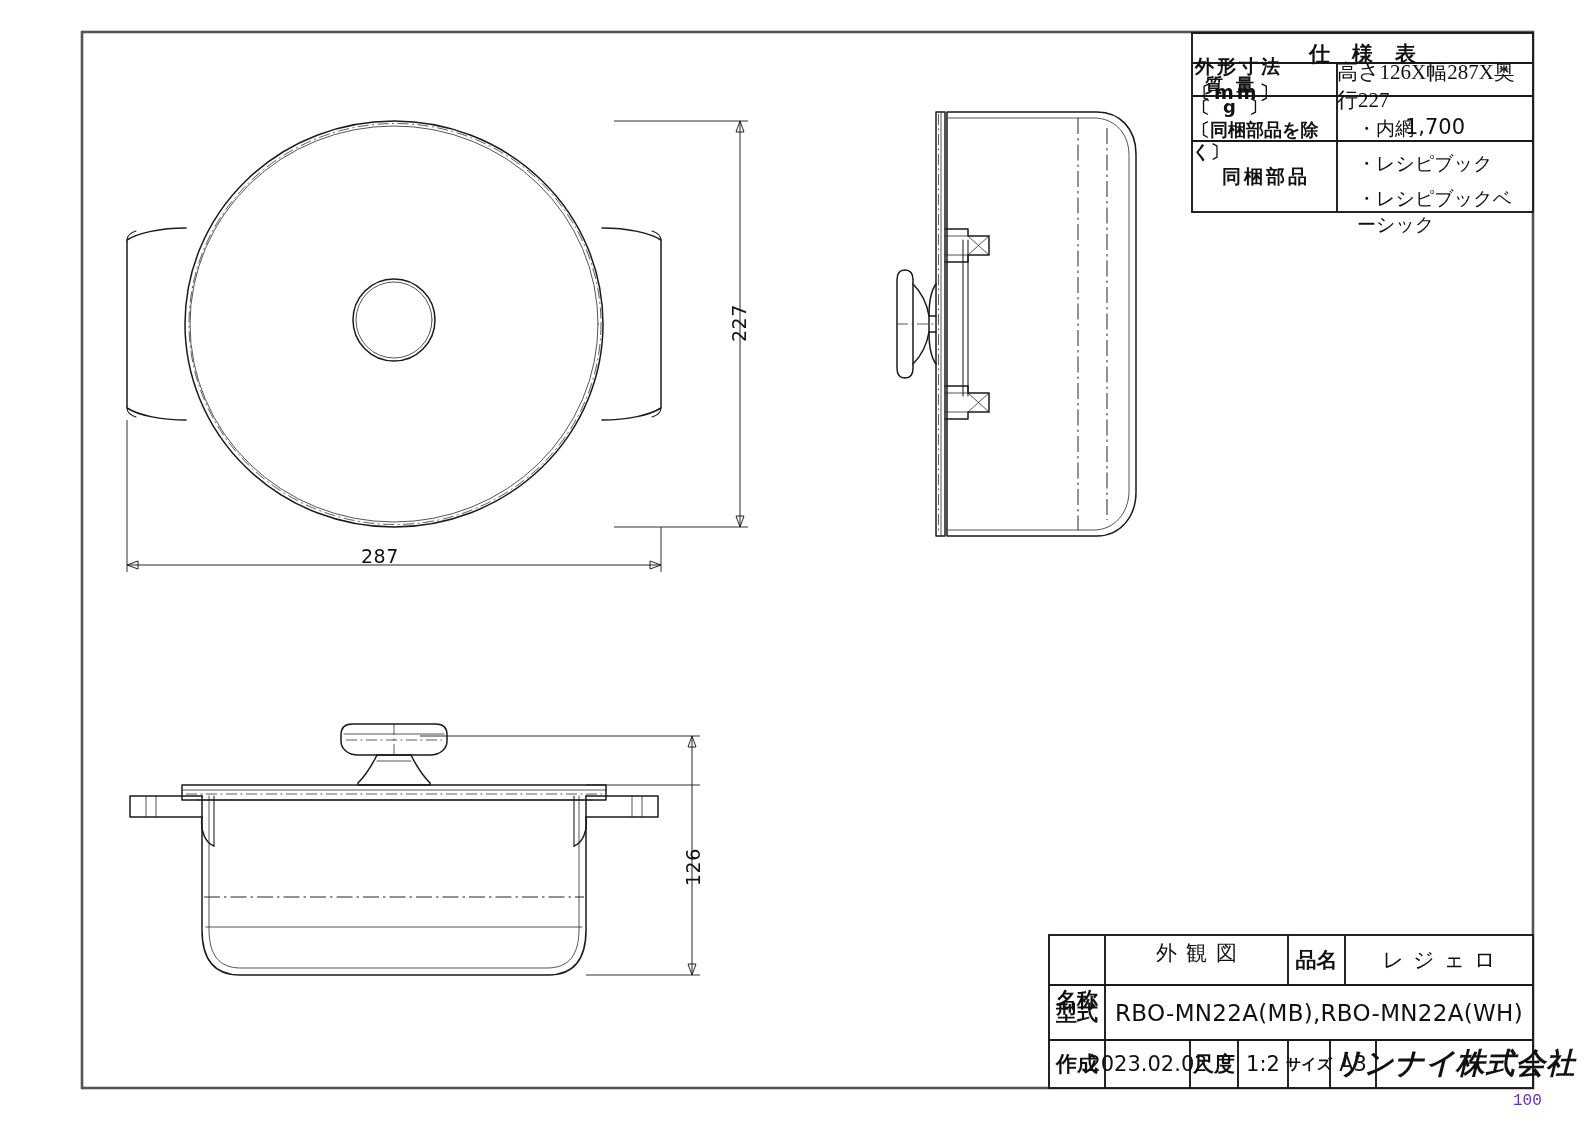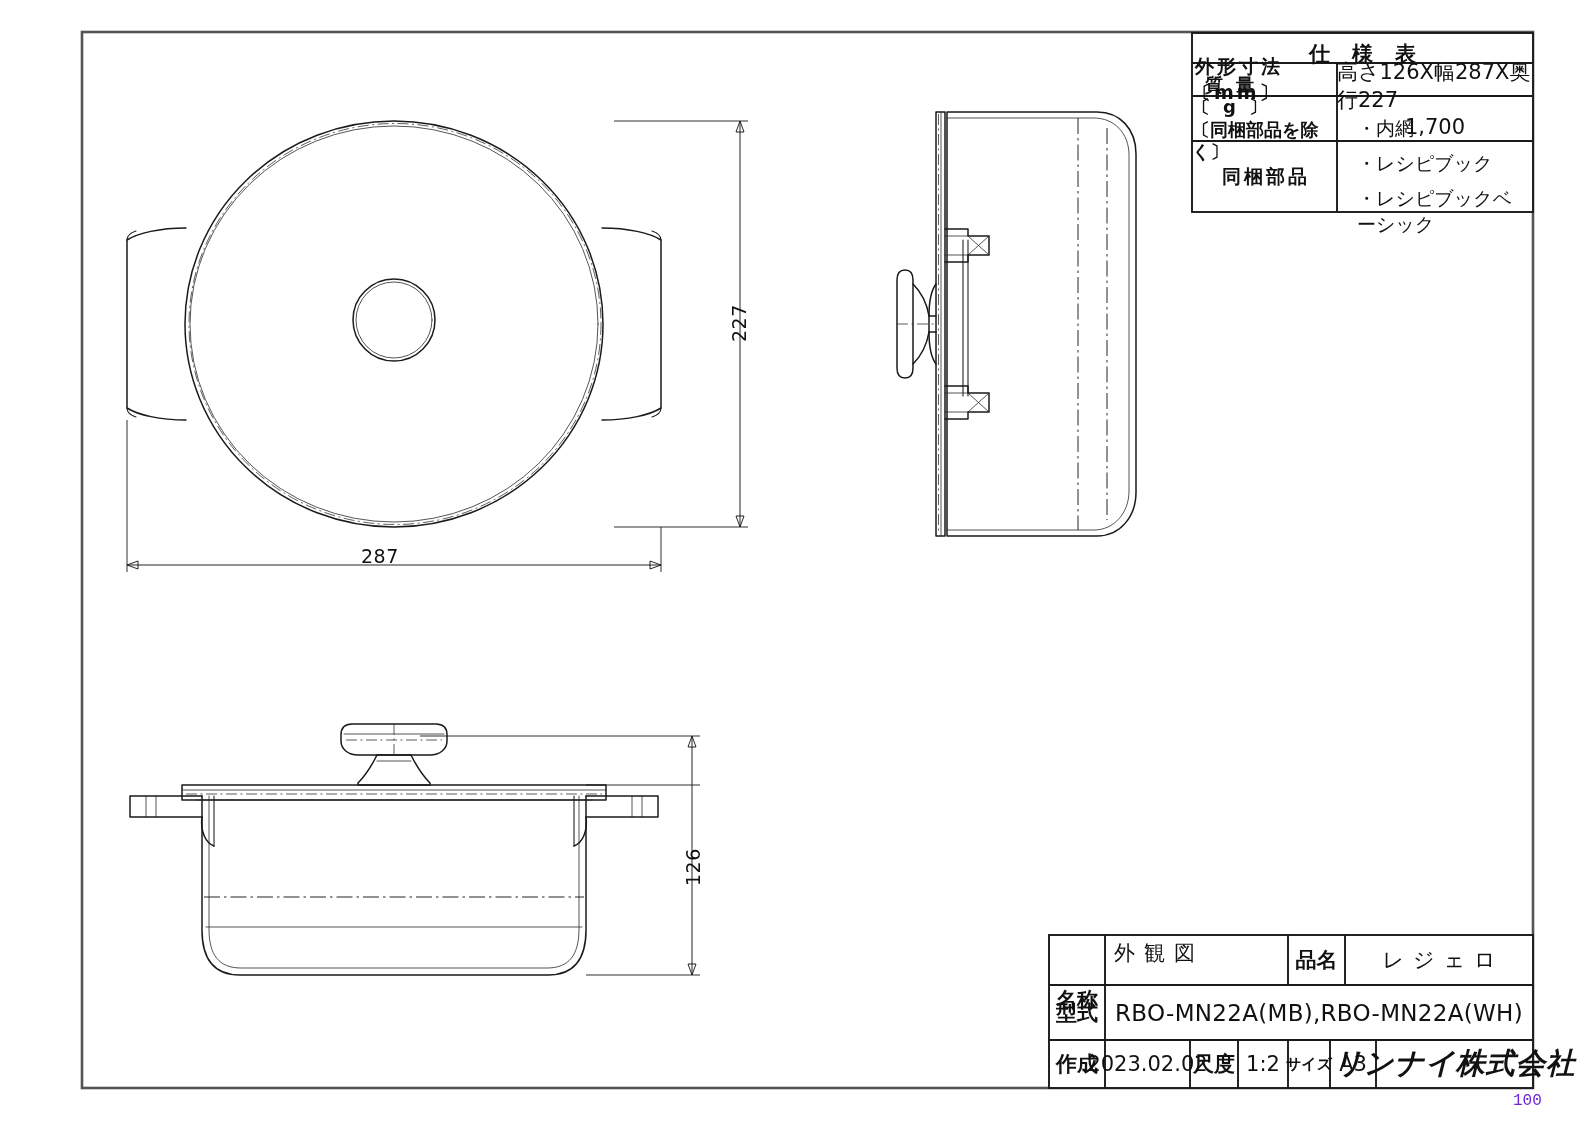--- a/index.html
+++ b/index.html
@@ -354,37 +354,37 @@
 
   <div class="txt dim-txt" style="left:361px; top:547px;">287</div>
 
   <div class="txt dim-txt rot90" style="left:730px; top:342px;">227</div>
 
   <div class="txt dim-txt rot90" style="left:684px; top:886px;">126</div>
 
   <div class="spec-cell spec-head" style="left:1192px; top:33px; width:341px; height:42px;">仕様表</div>
 
   <div class="spec-cell spec-label" style="left:1192px; top:63px; width:145px; height:33px;">外形寸法〔mm〕</div>
-  <div class="spec-cell spec-val" style="left:1337px; top:63px; width:196px; height:46px;">高さ126X幅287X奥行227</div>
+  <div class="spec-cell spec-val" style="left:1337px; top:63px; width:196px; height:46px;font-family:Liberation Serif, serif;">高さ126X幅287X奥行227</div>
 
   <div class="spec-cell spec-label-2" style="left:1192px; top:96px; width:145px; height:45px;">
     <span class="l1">質量〔g〕</span>
     <span class="l2">〔同梱部品を除く〕</span>
   </div>
   <div class="spec-cell spec-val" style="left:1337px; top:96px; width:196px; height:62px;">1,700</div>
 
   <div class="spec-cell spec-label" style="left:1192px; top:141px; width:145px; height:71px;">同梱部品</div>
   <div class="spec-cell spec-list" style="left:1337px; top:141px; width:176px; height:71px;">
     <span>・内網</span>
     <span>・レシピブック</span>
     <span>・レシピブックベーシック</span>
   </div>
 
   <div class="tb-cell tb-lbl" style="left:1049px; top:935px; width:56px; height:50px;margin-top:40px;">名称</div>
-  <div class="tb-cell tb-val-jp" style="left:1063px; top:935px; width:183px; height:35px;">外観図</div>
+  <div class="tb-cell tb-val-jp" style="left:1105px; top:935px; width:183px; height:35px;">外観図</div>
   <div class="tb-cell tb-lbl" style="left:1288px; top:935px; width:57px; height:50px;">品名</div>
   <div class="tb-cell tb-val-jp" style="left:1345px; top:935px; width:188px; height:50px;">レジェロ</div>
 
   <div class="tb-cell tb-lbl" style="left:1049px; top:985px; width:56px; height:55px;">型式</div>
   <div class="tb-cell tb-model" style="left:1105px; top:985px; width:428px; height:55px;">RBO-MN22A(MB),RBO-MN22A(WH)</div>
 
   <div class="tb-cell tb-lbl" style="left:1049px; top:1040px; width:56px; height:48px;">作成</div>
   <div class="tb-cell tb-val" style="left:1105px; top:1040px; width:85px; height:48px;">2023.02.02</div>
   <div class="tb-cell tb-lbl" style="left:1190px; top:1040px; width:48px; height:48px;">尺度</div>
   <div class="tb-cell tb-val" style="left:1238px; top:1040px; width:50px; height:48px;">1:2</div>

